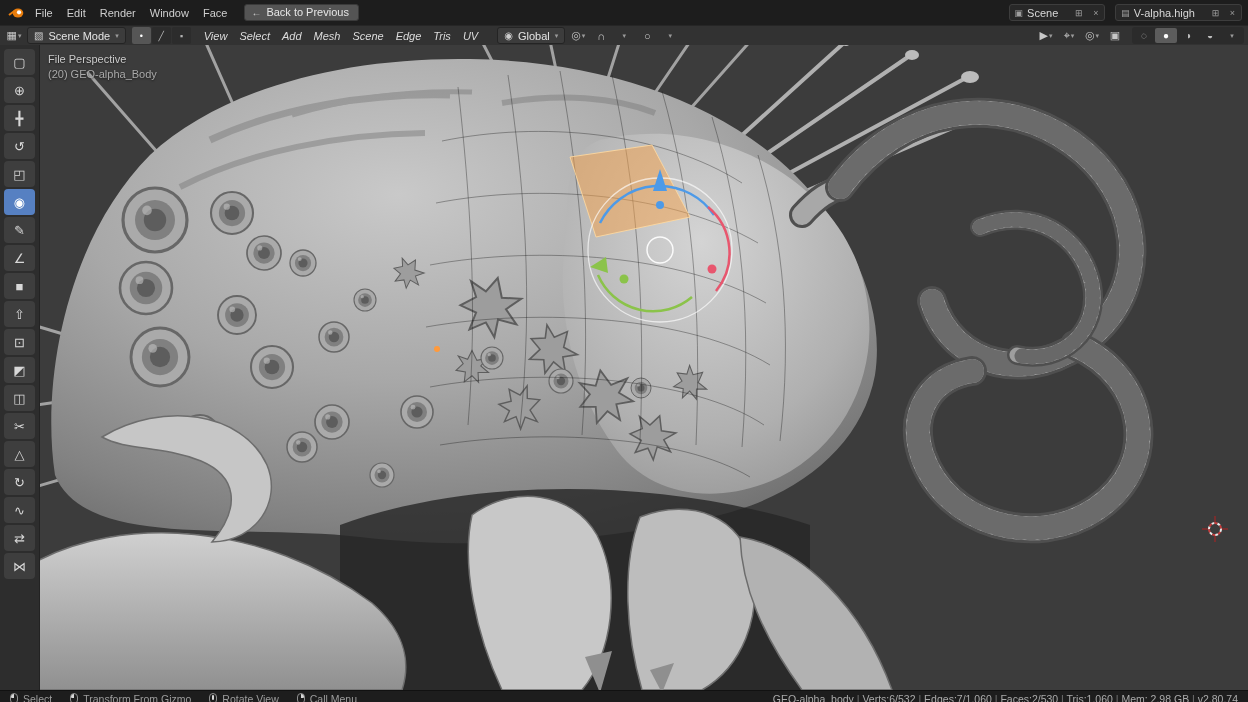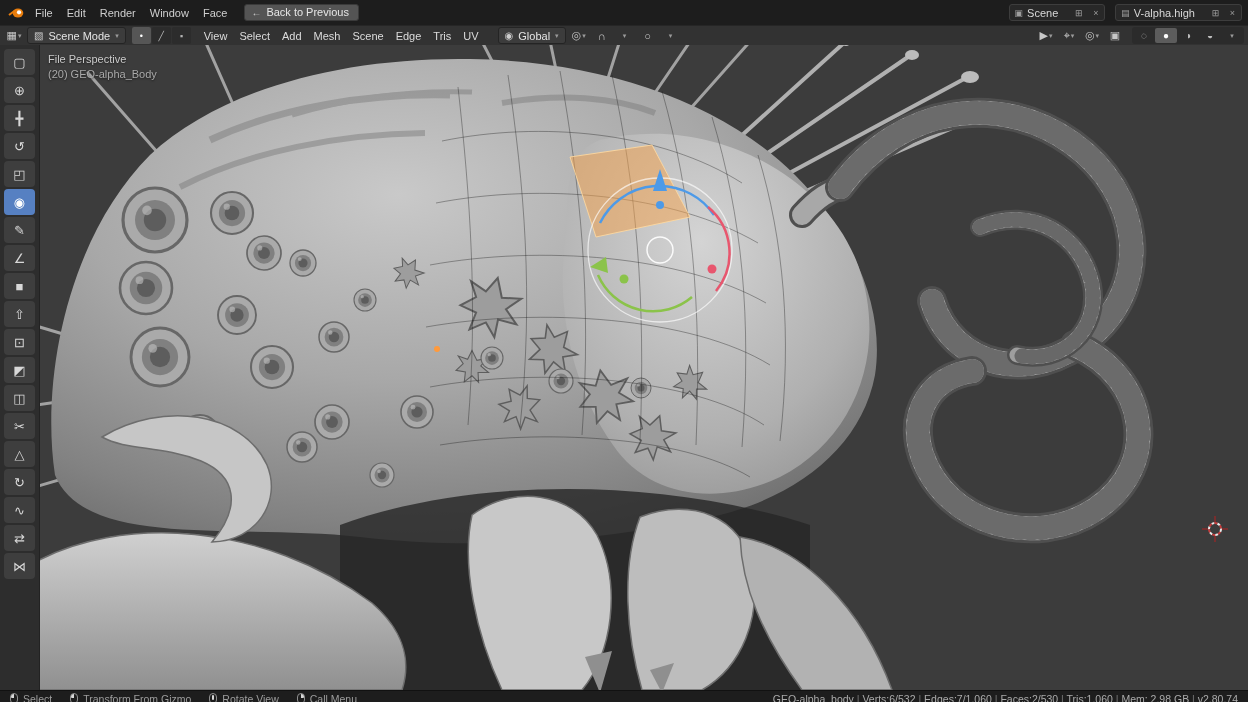--- a/index.html
+++ b/index.html
@@ -31,21 +31,21 @@
     min-width:20px; height:17px; background:transparent; border:none; color:#c8c8c8;
     font-size:11px; border-radius:3px; font-family:inherit; }
   .caret { font-size:7px; color:#9a9a9a; }
   .vh-dropdown { display:flex; align-items:center; gap:5px; background:#3c3c3c;
     border:1px solid #242424; border-radius:3px; height:17px; padding:0 6px; color:#e4e4e4; }
   .dd-ic { color:#cdcdcd; font-size:10px; }
   .sm-group { display:flex; gap:1px; margin-left:3px; }
   .sm-btn { width:19px; height:17px; background:#2c2c2c; border:none; border-radius:2px;
     display:flex; align-items:center; justify-content:center; font-size:9px; color:#b5b5b5; }
   .sm-btn.active { background:#565656; color:#fff; }
-  .vh-menus { display:flex; margin-left:4px; }
+  .vh-menus { display:flex; margin-left:4px;font-style:italic; }
   .vh-menu { padding:2px 6px; border-radius:3px; }
   .grp { margin-left:10px; }
   .shade-group { display:flex; align-items:center; background:#2b2b2b; border-radius:3px;
     padding:1px; margin-left:4px; }
   .shade-btn { width:22px; height:15px; border:none; background:transparent; border-radius:2px;
     display:flex; align-items:center; justify-content:center; font-size:10px; color:#bdbdbd; }
   .shade-btn.active { background:#5c5c5c; color:#ffffff; }
 
   
   .main { display:flex; height:645px; }

